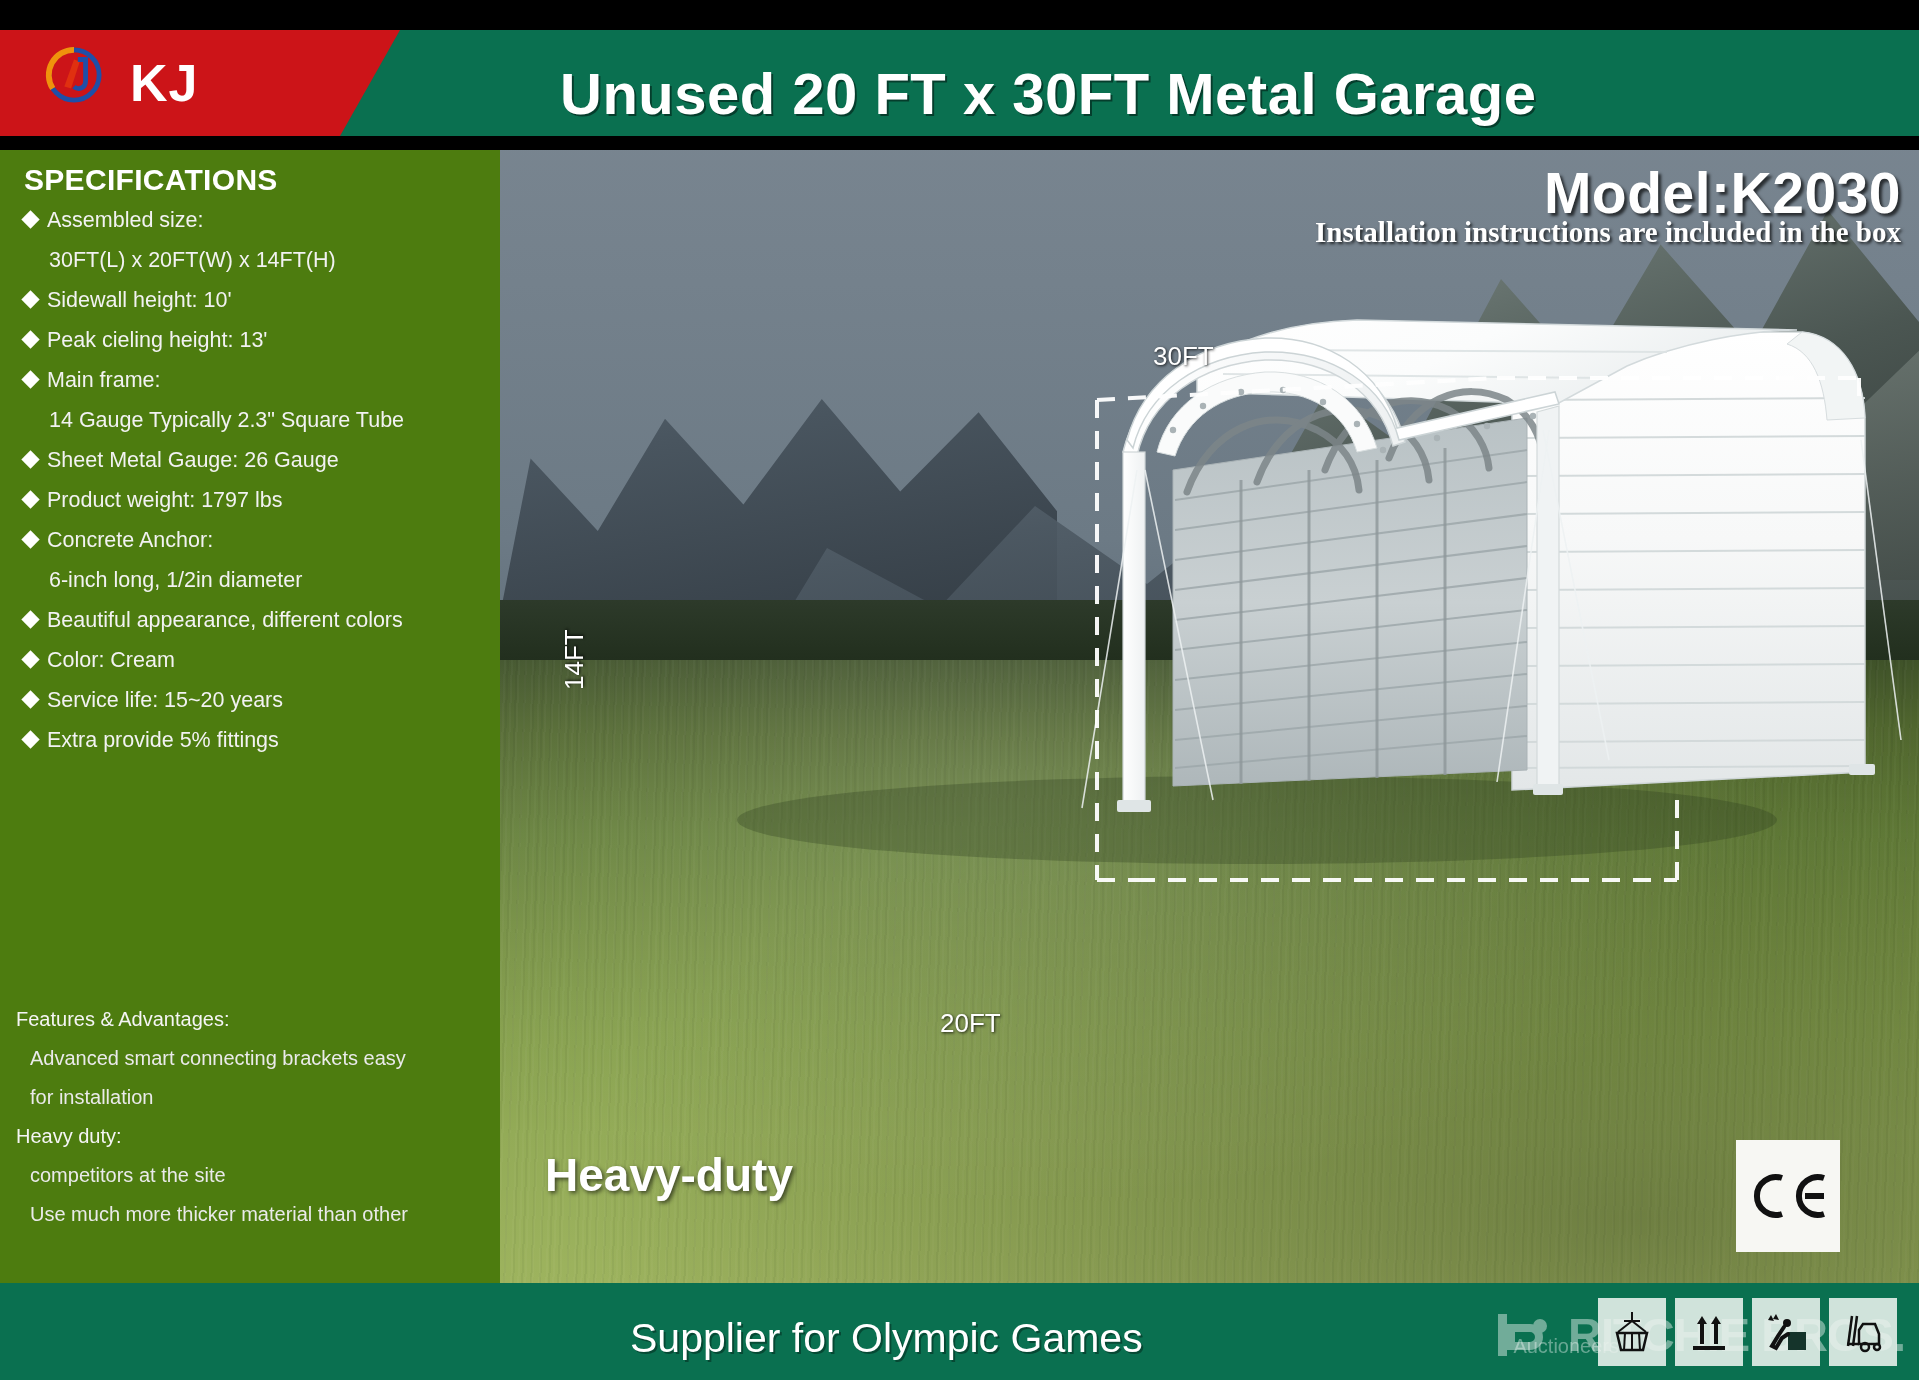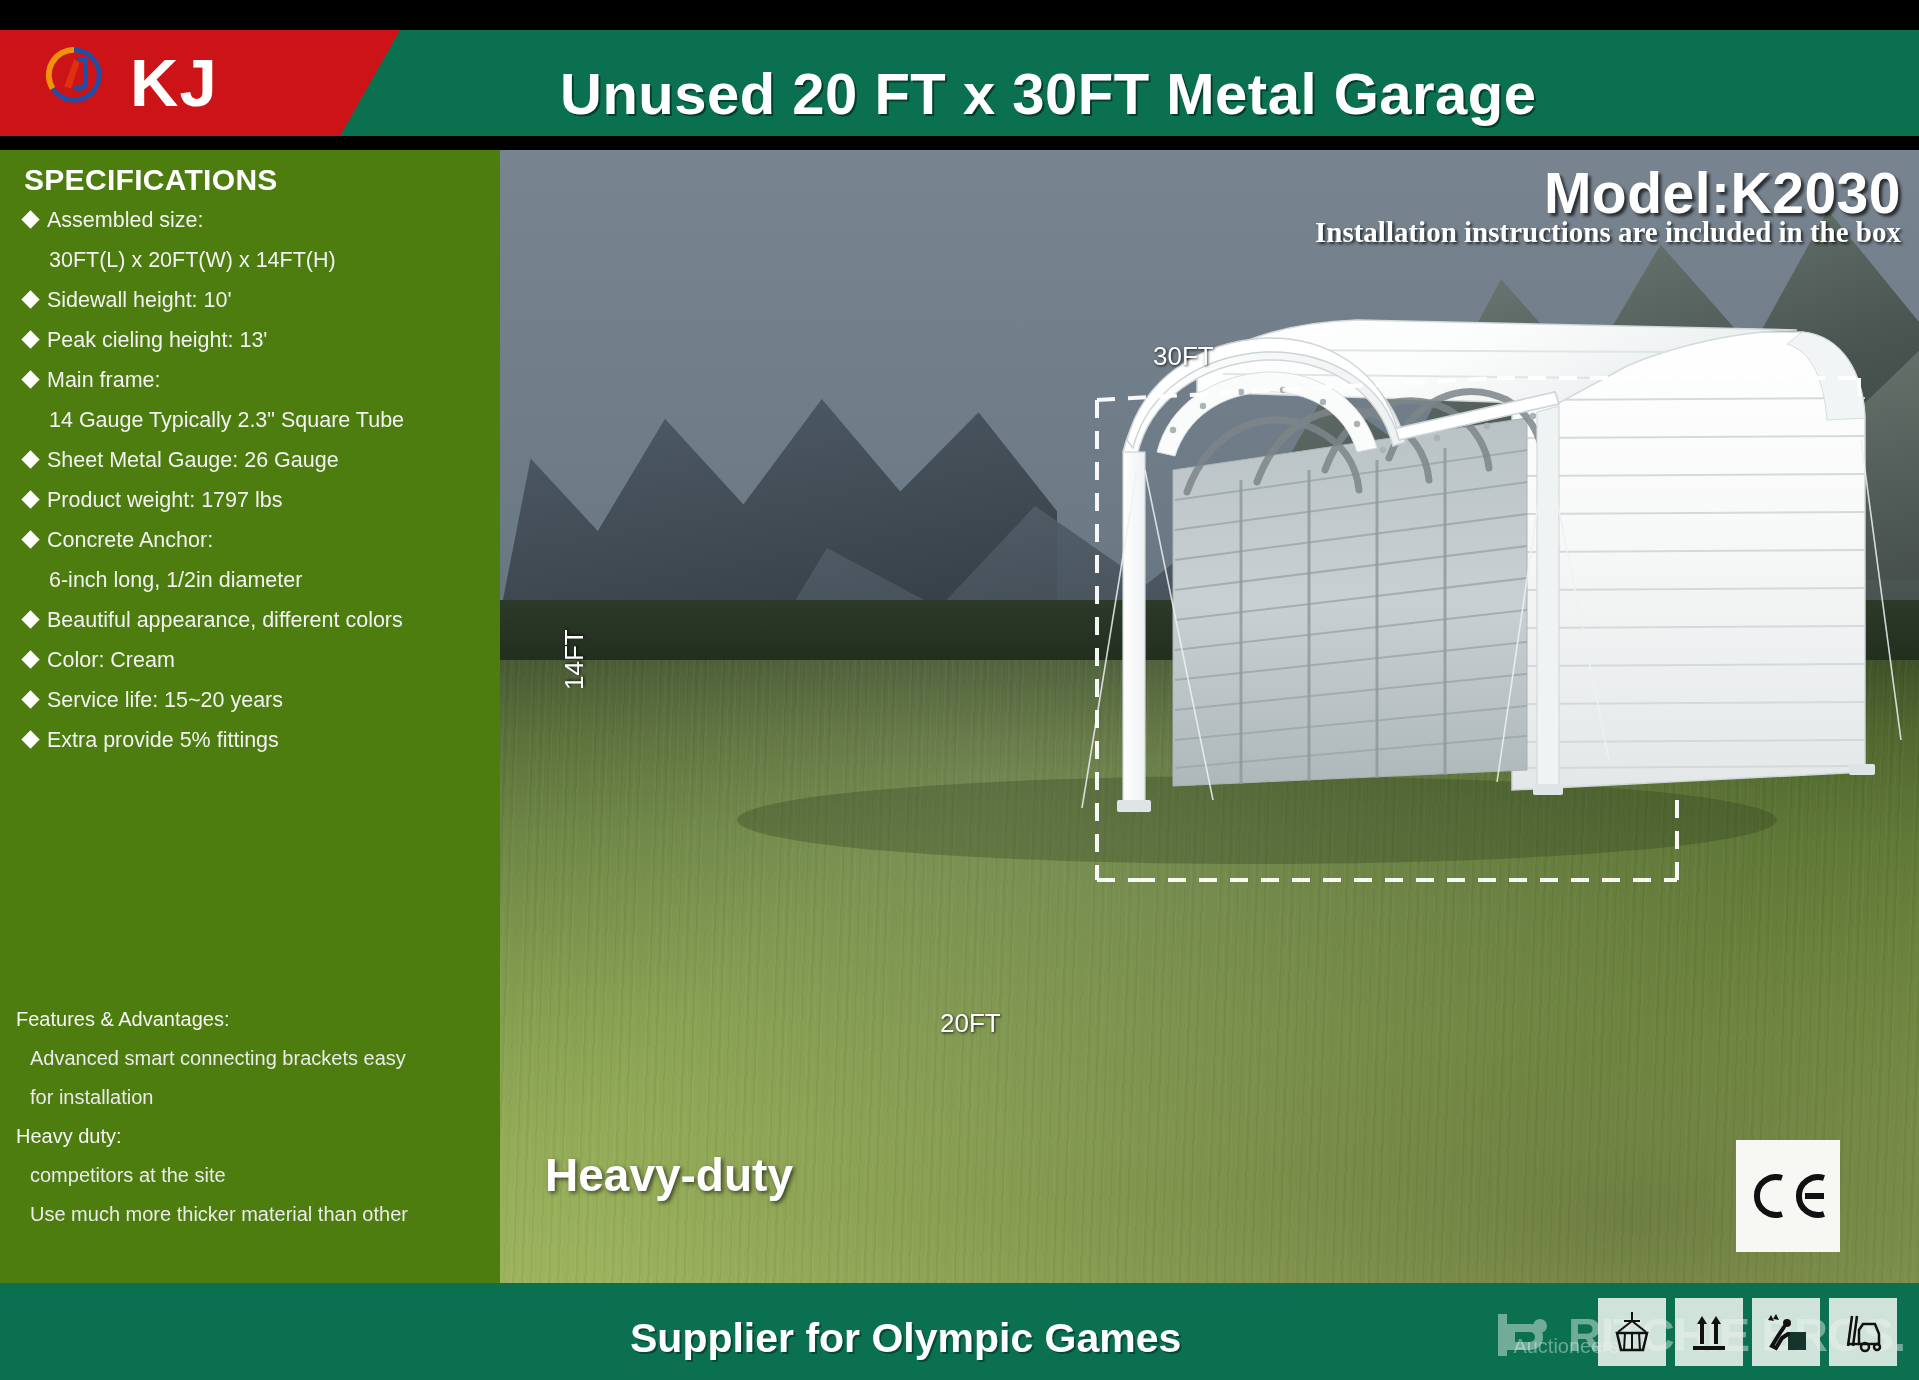--- a/index.html
+++ b/index.html
@@ -54,21 +54,21 @@
   .feat-h{color:#f5f5f5;}
   .feat-b{padding-left:14px;}
 
   
   .topbar{position:absolute;left:0;top:0;width:1919px;height:150px;background:#000;}
   .green-band{position:absolute;left:330px;top:30px;width:1589px;height:106px;background:#0a7050;}
   .green-band:before{content:"";position:absolute;left:-62px;top:0;width:70px;height:106px;background:#0a7050;
     clip-path:polygon(100% 0,100% 100%,0 100%);}
   .red-band{position:absolute;left:0;top:30px;width:400px;height:106px;background:#cc1418;
     clip-path:polygon(0 0,100% 0,85% 100%,0 100%);}
-  .kj{position:absolute;left:130px;top:47px;color:#fff;font-size:67px;font-weight:bold;letter-spacing:1px;line-height:72px;}
+  .kj{position:absolute;left:130px;top:47px;color:#fff;font-size:52px;font-weight:bold;letter-spacing:1px;line-height:72px;}
   .logo-mark{position:absolute;left:45px;top:46px;width:58px;height:58px;}
   .title{position:absolute;left:560px;top:60px;width:1320px;color:#fff;font-size:58px;font-weight:bold;
     letter-spacing:.5px;text-shadow:2px 2px 0 rgba(0,0,0,.45);}
 
   
   .model{position:absolute;right:18px;top:160px;color:#fff;font-size:57px;font-weight:bold;
     text-shadow:3px 3px 3px rgba(0,0,0,.65);letter-spacing:.5px;}
   .model-sub{position:absolute;right:18px;top:216px;color:#fff;font-size:29px;font-weight:bold;
     text-shadow:2px 2px 3px rgba(0,0,0,.7);font-family:Liberation Serif, serif;}
 
@@ -81,21 +81,21 @@
   
   .heavy{position:absolute;left:545px;top:1148px;color:#fff;font-size:46px;font-weight:bold;
     text-shadow:2px 2px 4px rgba(0,0,0,.6);}
 
   
   .ce{position:absolute;left:1736px;top:1140px;width:104px;height:112px;background:#f7f7f3;
     display:flex;align-items:center;justify-content:center;}
 
   
   .bottombar{position:absolute;left:0;bottom:0;width:1919px;height:97px;background:#0a7050;}
-  .supplier{position:absolute;left:630px;bottom:18px;color:#fff;font-size:41px;font-weight:bold;
+  .supplier{position:absolute;left:630px;bottom:18px;color:#fff;font-size:41px;font-weight:normal;
     text-shadow:2px 2px 0 rgba(0,0,0,.35);}
 
   
   .wm{position:absolute;right:14px;bottom:22px;display:flex;align-items:center;gap:10px;opacity:.42;}
   .wm-text{color:#fff;font-size:47px;font-weight:bold;letter-spacing:-1px;line-height:46px;}
   .wm-sub{position:absolute;right:300px;bottom:22px;color:#fff;font-size:20px;opacity:.38;}
   .icons{position:absolute;right:22px;bottom:14px;display:flex;gap:9px;}
   .ibox{width:68px;height:68px;background:rgba(236,243,238,.88);display:flex;align-items:center;justify-content:center;}
 </style>
 </head>

